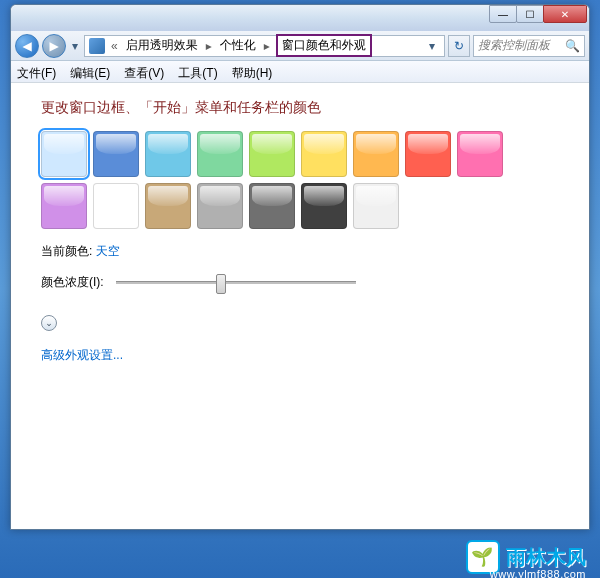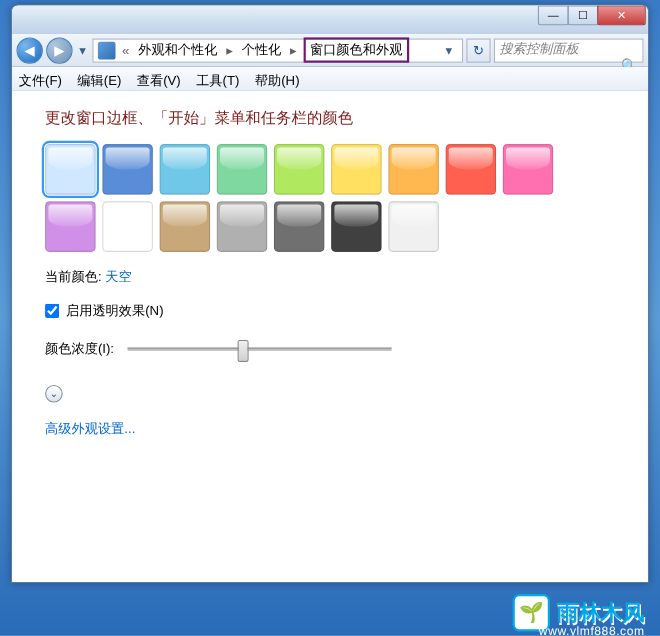--- a/index.html
+++ b/index.html
@@ -15,21 +15,21 @@
   .nav-btn { width: 24px; height: 24px; border-radius: 50%; background: radial-gradient(circle at 30% 30%, #7ab8f0, #1a68c0); border: 1px solid #4080c0; display: flex; align-items: center; justify-content: center; color: #fff; cursor: pointer; font-size: 12px; }
   .nav-btn.fwd { background: radial-gradient(circle at 30% 30%, #b0c8e0, #7090b0); }
   .nav-drop { width: 12px; height: 18px; display: flex; align-items: center; justify-content: center; color: #406080; cursor: pointer; }
   .addr-field { flex: 1; height: 22px; background: #fff; border: 1px solid #a8b8c8; display: flex; align-items: center; padding: 0 4px; gap: 4px; }
   .addr-icon { width: 16px; height: 16px; background: linear-gradient(135deg, #60a0e0, #3070b0); border-radius: 2px; }
   .crumb { display: flex; align-items: center; gap: 2px; padding: 0 2px; cursor: pointer; }
   .crumb-sep { color: #606060; padding: 0 2px; }
   .crumb.hl { border: 2px solid #701a75; padding: 1px 4px; margin: -2px 0; }
   .addr-drop { width: 16px; color: #406080; text-align: center; }
   .refresh { width: 22px; height: 22px; background: linear-gradient(to bottom,#f0f4fa,#dce6f2); border: 1px solid #a8b8c8; display: flex; align-items: center; justify-content: center; color: #2060a0; cursor: pointer; }
-  .search-field { width: 136px; height: 22px; background: #fff; border: 1px solid #a8b8c8; display: flex; align-items: flex-start; padding: 0 4px; color: #808080; font-style: italic; flex-direction: column; }
+  .search-field { width: 112px; height: 22px; background: #fff; border: 1px solid #a8b8c8; display: flex; align-items: center; padding: 0 4px; color: #808080; font-style: italic; }
   .search-ic { margin-left: auto; color: #4080c0; font-style: normal; }
   
   .menubar { height: 22px; background: linear-gradient(to bottom, #f8faff, #e8eef8); border-bottom: 1px solid #d0d8e0; display: flex; align-items: flex-end; padding: 0 6px; gap: 14px; }
   .menu-item { cursor: pointer; }
   
   .content { flex: 1; background: #fff; padding: 16px 30px; overflow-y: auto; }
   .heading { color: #7f1d1d; font-size: 14px; margin-bottom: 14px; }
   
   .swatches { display: flex; flex-wrap: wrap; gap: 6px; margin-bottom: 14px; max-width: 480px; }
   .swatch { width: 46px; height: 46px; border-radius: 4px; border: 1px solid rgba(0,0,0,0.15); cursor: pointer; position: relative; overflow: hidden; background: var(--c); }
@@ -67,21 +67,21 @@
     <div class="win-btn close">✕</div>
   </div>
 
   <div class="addrbar">
     <div class="nav-btn">◀</div>
     <div class="nav-btn fwd">▶</div>
     <div class="nav-drop">▾</div>
     <div class="addr-field">
       <div class="addr-icon"></div>
       <span class="crumb-sep">«</span>
-      <span class="crumb">外观和个性化</span>
+      <span class="crumb">启用透明效果</span>
       <span class="crumb-sep">▸</span>
       <span class="crumb">个性化</span>
       <span class="crumb-sep">▸</span>
       <span class="crumb hl">窗口颜色和外观</span>
       <span class="addr-drop" style="margin-left:auto">▾</span>
     </div>
     <div class="refresh">↻</div>
     <div class="search-field">
       <span>搜索控制面板</span>
       <span class="search-ic">🔍</span>
@@ -116,24 +116,20 @@
         <div class="swatch" style="--c: #707070;"></div>
         <div class="swatch" style="--c: #404040;"></div>
         <div class="swatch" style="--c: #f0f0f0;"></div>
       </div>
 
     <div class="cur-row">
       <span>当前颜色:</span>
       <span class="cur-val">天空</span>
     </div>
 
-    <div class="check-row">
-      <input type="checkbox" checked="" style="">
-      <span>启用透明效果(N)</span>
-    </div>
 
     <div class="slider-row">
       <span>颜色浓度(I):</span>
       <div class="slider-track">
         <div class="slider-thumb" style="left: 100.6px;"></div>
       </div>
     </div>
 
     <div class="mixer-row">
       <div class="expand-btn">⌄</div>

